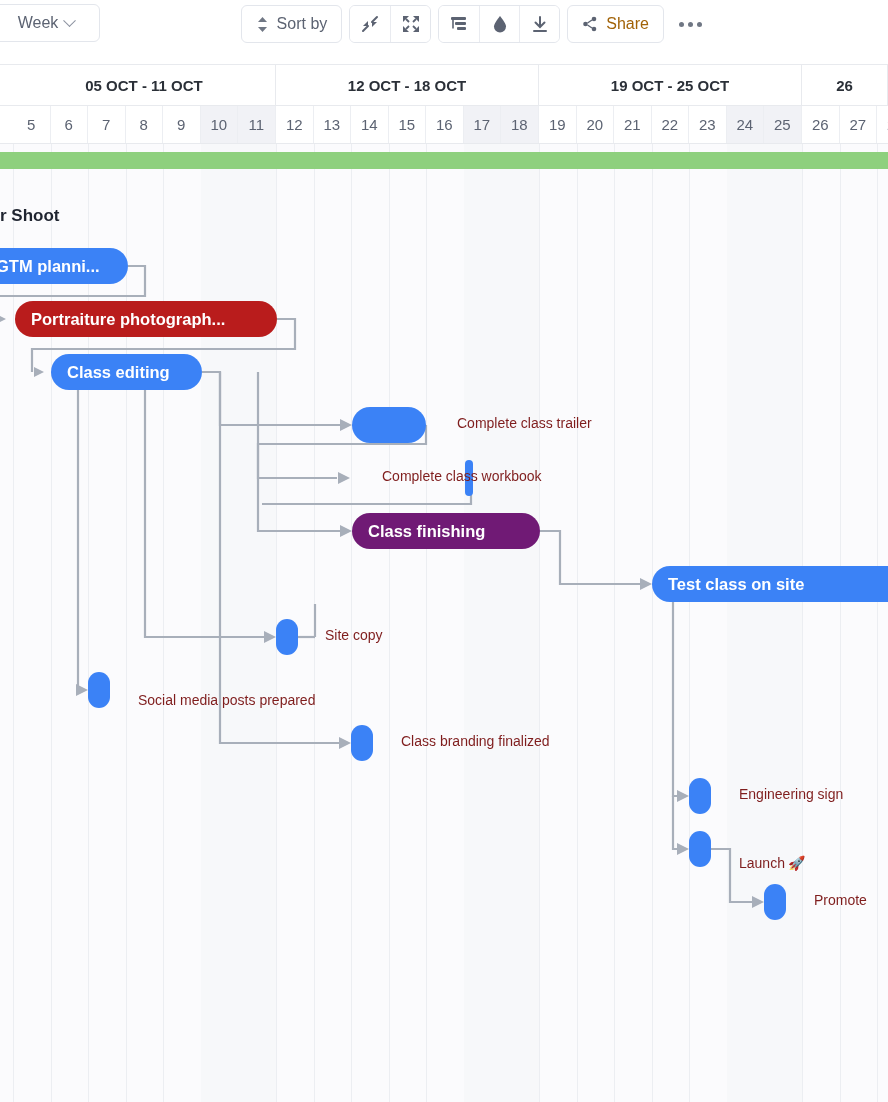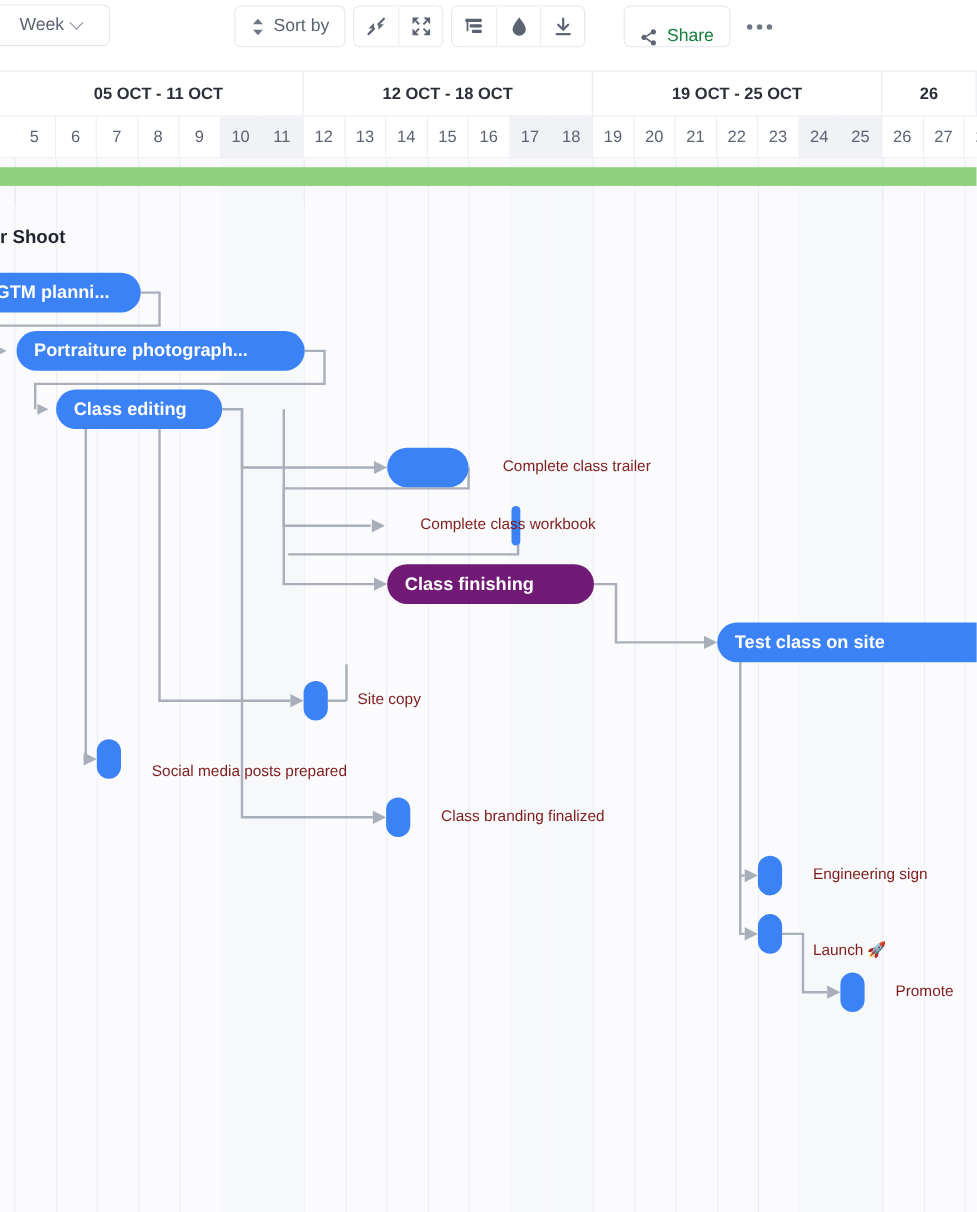--- a/index.html
+++ b/index.html
@@ -29,23 +29,23 @@
   .tb-right { position: absolute; right: 6px; top: 4px; height: 40px;
               display: flex; align-items: center; gap: 7px; }
   .btn-group { display: flex; border: 1px solid #e3e6ec; border-radius: 6px;
                background: #fff; height: 38px; overflow: hidden; }
   .btn-group > .tb-btn + .tb-btn { border-left: 1px solid #e9ebf0; }
   .tb-btn { width: 40px; height: 100%; display: flex; align-items: center;
             justify-content: center; background: #fff; }
   .sortby { display: flex; align-items: center; gap: 8px; padding: 0 14px;
             height: 38px; border: 1px solid #e3e6ec; border-radius: 6px;
             background: #fff; color: #5c6372; font-size: 16px; }
-  .share { display: flex; align-items: flex-end; gap: 8px; padding: 0 14px;
+  .share { display: flex; align-items: center; gap: 8px; padding: 0 14px;
            height: 38px; border: 1px solid #e3e6ec; border-radius: 6px;
-           background: #fff; color: #15803d; font-size: 16px; margin-left: 28px; }
+           background: #fff; color: #a16207; font-size: 16px; }
   .dots { display: flex; gap: 4px; padding: 0 8px; }
   .dots i { width: 5px; height: 5px; border-radius: 50%; background: #707784; display:block; }
 
   
   .hdr-weeks { position: absolute; left: 0; top: 64px; width: 888px; height: 42px;
                background: #fff; border-top: 1px solid #e8eaee; border-bottom: 1px solid #e8eaee; }
   .wk { position: absolute; top: 0; height: 41px; display: flex; align-items: center;
         justify-content: center; font-size: 15px; font-weight: bold; color: #2b3038;
         border-right: 1px solid #e8eaee; }
   .hdr-days { position: absolute; left: 0; top: 106px; width: 888px; height: 38px;
@@ -287,21 +287,21 @@
 
       <path class="lk" d="M711 705 H730 V758 H752"></path>
       <path class="ah" d="M764 758 L752 752 L752 764 Z"></path>
 
       <path class="lk" d="M298 493 H315"></path>
       <path class="lk" d="M315 493 V460"></path>
     </svg>
   <div class="bar" style="left: -20px; top: 104px; width: 148px; background: rgb(59, 130, 246);">
         <span>GTM planni...</span>
       </div>
-      <div class="bar" style="left: 15px; top: 157px; width: 262px; background: #3b82f6;">
+      <div class="bar" style="left: 15px; top: 157px; width: 262px; background: #b91c1c;">
         <span>Portraiture photograph...</span>
       </div>
       <div class="bar" style="left: 51px; top: 210px; width: 151px; background: rgb(59, 130, 246);">
         <span>Class editing</span>
       </div>
       <div class="bar nolabel" style="left: 352px; top: 263px; width: 74px; background: rgb(59, 130, 246);"></div>
       <div class="outlabel" style="left: 457px; top: 271px;">Complete class trailer</div>
       <div class="bar nolabel" style="left: 465px; top: 316px; width: 8px; background: rgb(59, 130, 246);"></div>
       <div class="outlabel" style="left: 382px; top: 324px;">Complete class workbook</div>
       <div class="bar" style="left: 352px; top: 369px; width: 188px; background: #701a75;">

